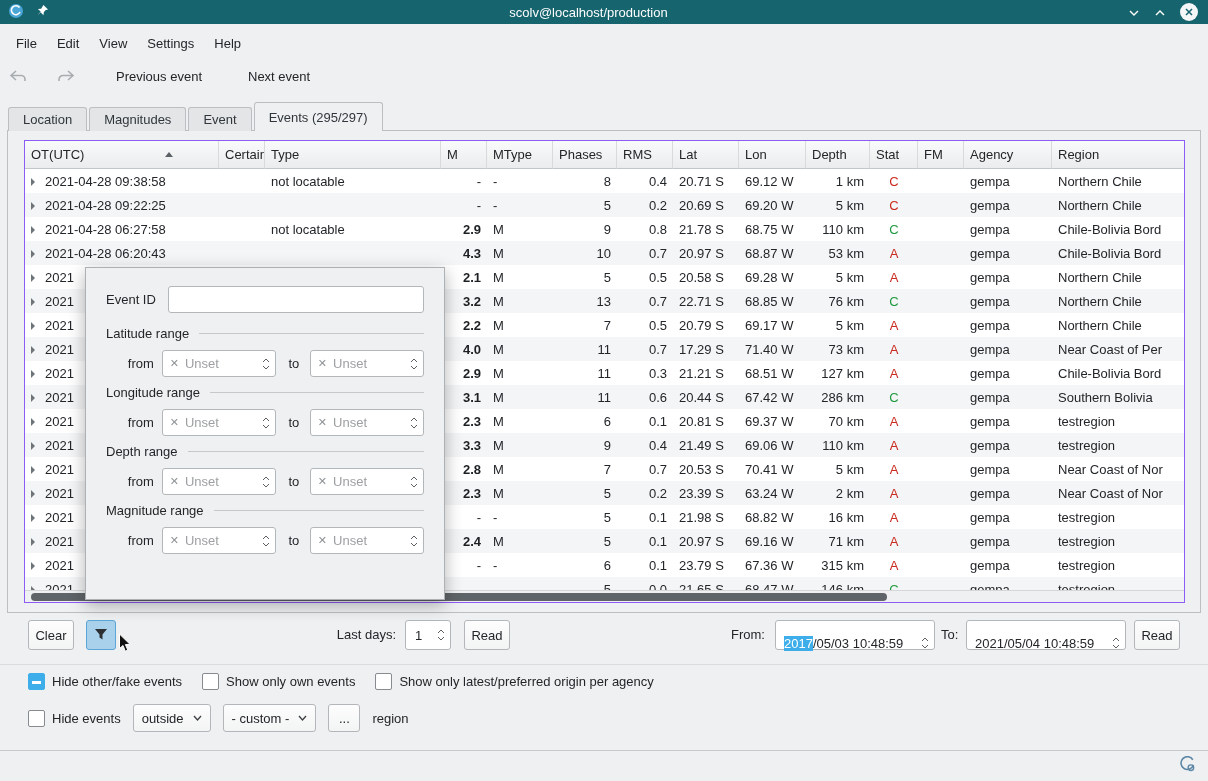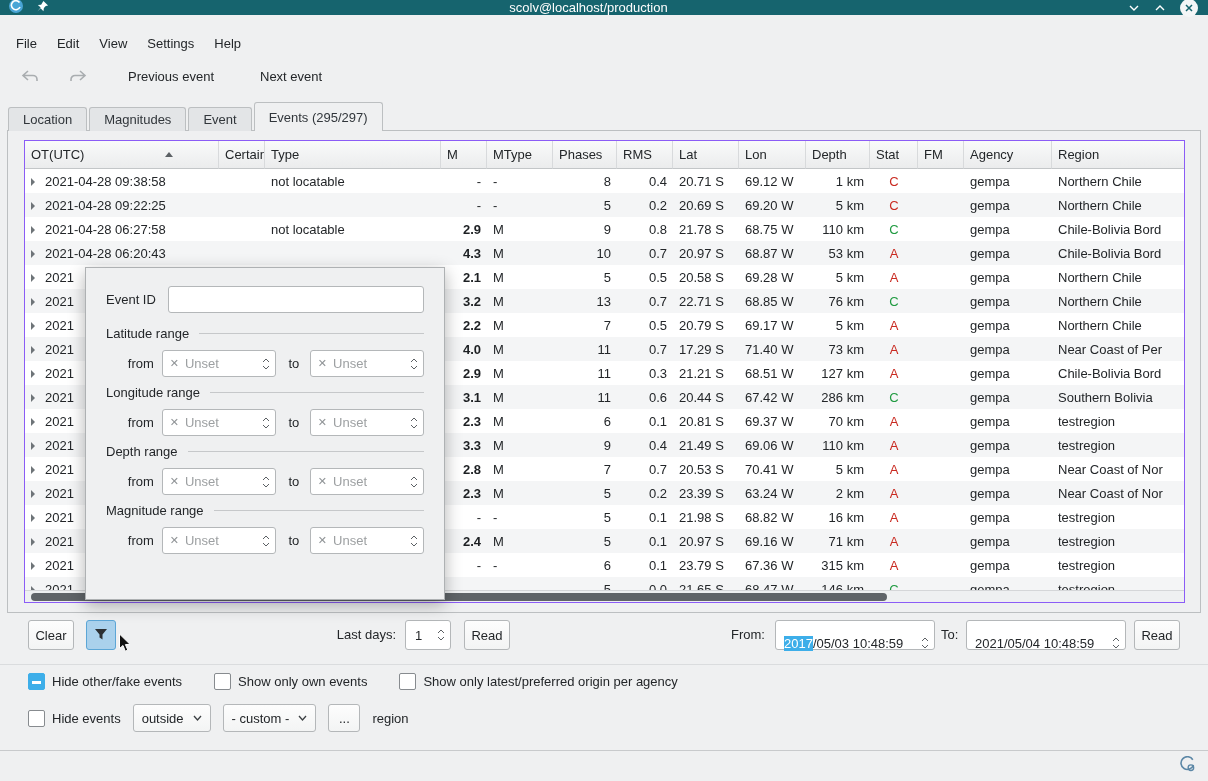--- a/index.html
+++ b/index.html
@@ -3,30 +3,30 @@
 <meta charset="utf-8">
 <style>
   * { box-sizing: border-box; }
   html,body { margin:0; padding:0; }
   body {
     width:1208px; height:781px; position:relative; overflow:hidden;
     background:#eff0f1; color:#232629;
     font-family:"Liberation Sans", sans-serif; font-size:13px;
   }
   
-  .titlebar{position:absolute;top:0;left:0;right:0;height:15px;background:#16646e;display:flex;align-items:center;color:#fff;}
+  .titlebar{position:absolute;top:0;left:0;right:0;height:24px;background:#16646e;display:flex;align-items:center;color:#fff;}
   .tb-left{display:flex;align-items:center;gap:12px;padding-left:8px;}
   .tb-title{flex:1;text-align:center;font-size:13px;color:#fdfdfd;}
   .tb-right{display:flex;align-items:center;gap:14px;padding-right:10px;}
   .close-btn{width:18px;height:18px;border-radius:50%;background:#f4f6f7;display:flex;align-items:center;justify-content:center;}
   
   .menubar{position:absolute;top:28px;left:0;right:0;height:30px;display:flex;align-items:center;padding-left:6px;}
   .menu-item{padding:4px 10px;}
   
-  .toolbar{position:absolute;top:58px;left:0;right:0;height:36px;display:flex;align-items:center;padding-left:18px;gap:24px;}
+  .toolbar{position:absolute;top:58px;left:0;right:0;height:36px;display:flex;align-items:center;padding-left:6px;gap:24px;}
   .tool-icon{width:24px;height:24px;display:flex;align-items:center;justify-content:center;}
   .tool-text{padding:4px 8px;margin-left:6px;}
   
   .tabbar{position:absolute;top:102px;left:8px;height:29px;display:flex;align-items:flex-end;gap:2px;z-index:3;}
   .tab{height:24px;padding:3px 14px;background:#e3e5e7;border:1px solid #bcbfc1;border-bottom:none;border-radius:3px 3px 0 0;color:#31363b;display:flex;align-items:center;}
   .tab.active{height:29px;background:#eff0f1;position:relative;z-index:4;}
   
   .pane{position:absolute;top:130px;left:7px;right:7px;height:483px;border:1px solid #bcbfc1;background:#eff0f1;z-index:1;}
   .tableframe{position:absolute;left:16px;top:9px;right:15px;bottom:9px;border:1px solid #8b5cf6;background:#fff;overflow:hidden;}
   table.events{border-collapse:separate;border-spacing:0;table-layout:fixed;width:1197px;font-size:13px;}
@@ -58,21 +58,21 @@
   .controls{position:absolute;top:620px;left:0;right:0;height:34px;z-index:2;}
   .btn{position:absolute;top:0;height:30px;border:1px solid #b4b7b9;border-radius:3px;background:linear-gradient(#fdfdfd,#f3f4f4);display:flex;align-items:center;justify-content:center;padding:0 10px;color:#232629;}
   .btn-filter{left:86px;width:30px;background:#aad1ec;border-color:#5ca6d6;}
   .lbl{position:absolute;top:7px;}
   .dtbox{position:absolute;top:0;height:30px;border:1px solid #b4b7b9;border-radius:3px;background:#fff;display:flex;align-items:center;padding:16px 5px 0 8px;}
   .dt-sel{background:#3daee9;color:#fff;}
   .dtbox .arrows,.spinbox .arrows{margin-left:auto;}
   .spinbox{position:absolute;top:0;height:30px;border:1px solid #b4b7b9;border-radius:3px;background:#fff;display:flex;align-items:center;padding:0 5px 0 9px;}
   .divider{position:absolute;top:664px;left:0;right:0;height:1px;background:#dadcde;}
   
-  .cbrow1{position:absolute;top:673px;left:28px;display:flex;align-items:center;gap:32px;}
+  .cbrow1{position:absolute;top:673px;left:28px;display:flex;align-items:center;gap:20px;}
   .cbrow2{position:absolute;top:703px;left:28px;display:flex;align-items:center;gap:12px;height:30px;}
   .cbitem{display:flex;align-items:center;gap:7px;}
   .cb{width:17px;height:17px;border:1px solid #878b8f;border-radius:2px;background:#fff;position:relative;flex:none;}
   .cb.checked{background:#3daee9;border-color:#3daee9;}
   .cb.checked::after{content:"";position:absolute;left:3px;top:7px;width:9px;height:3px;background:#fff;}
   .combo{height:28px;border:1px solid #b4b7b9;border-radius:3px;background:linear-gradient(#fdfdfd,#f3f4f4);display:flex;align-items:center;padding:0 8px;gap:9px;}
   .btn-dots{position:static;height:28px;}
   
   .statusbar{position:absolute;top:750px;left:0;right:0;bottom:0;border-top:1px solid #c8cacc;display:flex;align-items:center;padding:0 12px;}
   .status-icon{margin-left:auto;}

